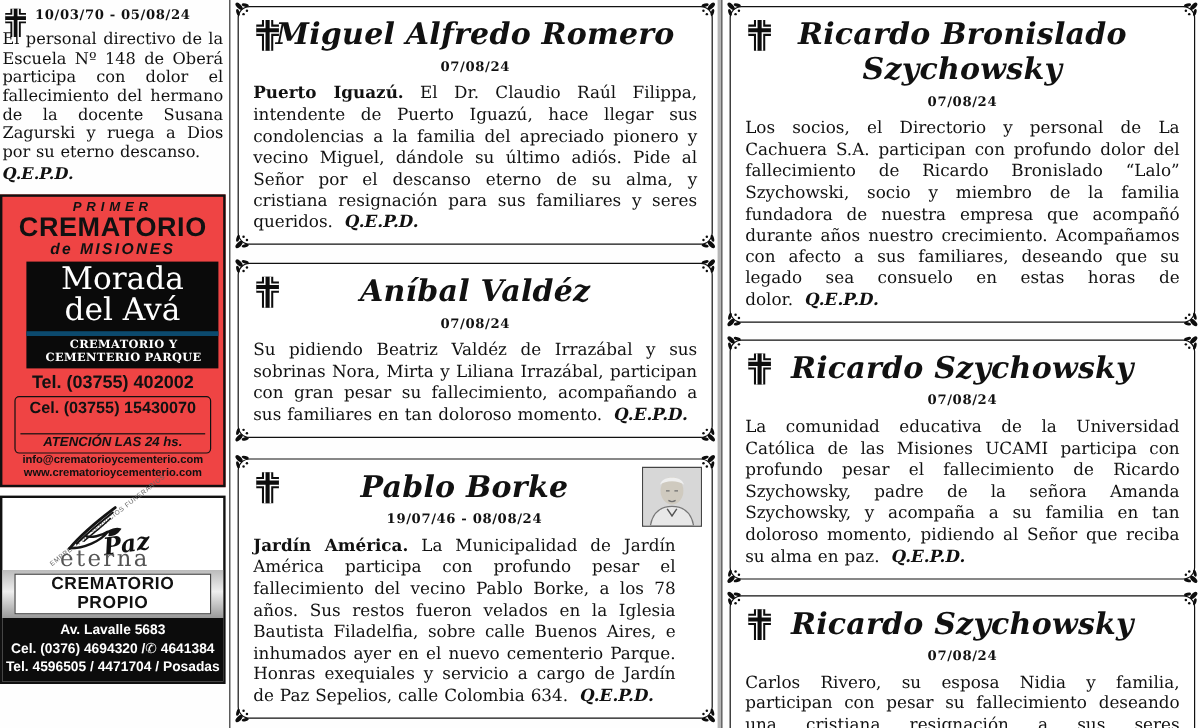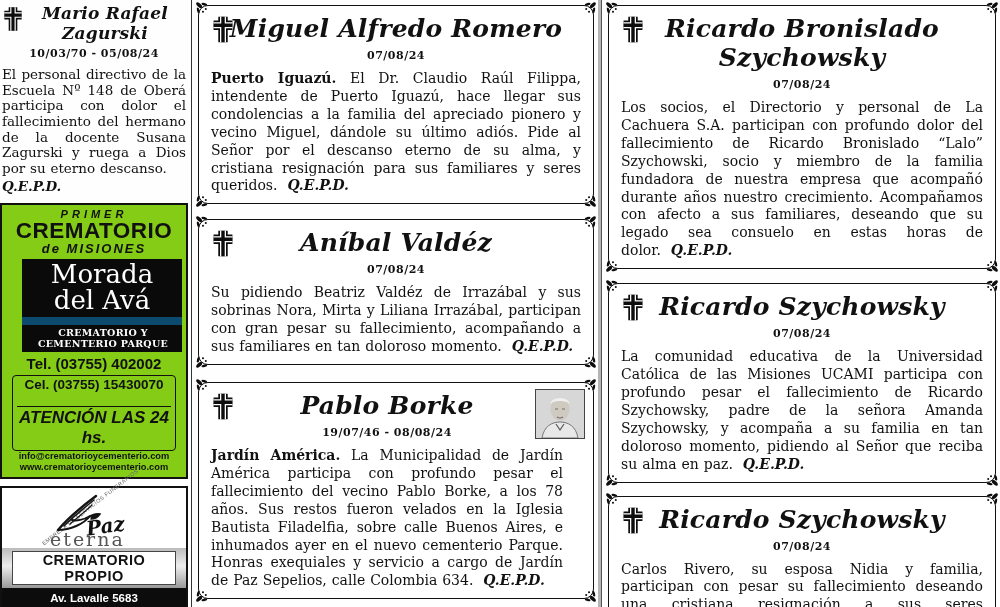--- a/index.html
+++ b/index.html
@@ -45,31 +45,31 @@
 
   
   .obit-plain { position:relative; padding:2px 2px 0 2px; }
   .obit-plain .cross { position:absolute; top:4px; left:2px; width:22px; height:30px; }
   .obit-plain .otitle { font-size:17px; line-height:1.15; padding-left:26px; padding-right:4px; }
   .obit-plain .odate { font-size:11px; margin-top:4px; }
   .obit-plain .obody { font-size:13.5px; line-height:1.16; margin-top:7px; }
   .obit-plain .qepd-line { font-weight:bold; font-style:italic; font-size:13.5px; margin-top:1px; }
 
   
-  .crema { border:2px solid #111; margin-top:9px; padding:3px 4px; text-align:center; background:#84cc16; }
+  .crema { border:2px solid #111; margin-top:9px; padding:3px 4px; text-align:center; background:#ef4444; }
   .crema-primer { font-family:"Liberation Sans", sans-serif; font-style:italic; font-weight:bold; font-size:11px; letter-spacing:4px; }
   .crema-title  { font-family:"Liberation Sans", sans-serif; font-weight:bold; font-size:22.5px; letter-spacing:.5px; line-height:1.0; }
   .crema-sub    { font-family:"Liberation Sans", sans-serif; font-style:italic; font-weight:bold; font-size:13px; letter-spacing:2px; line-height:1.05; }
   .crema-black  { background:#0a0a0a; color:#fff; margin-top:3px; padding:2px 0 0 0;margin-left:16px; }
   .morada { font-size:26px; line-height:1.0; font-weight:500; }
-  .crema-park { border-top:8px solid #0c4a6e; margin-top:4px; font-size:9.5px; letter-spacing:.3px; padding:2px 0 3px 2px; font-weight:bold; }
+  .crema-park { border-top:4px solid #0c4a6e; margin-top:4px; font-size:9.5px; letter-spacing:.3px; padding:2px 0 3px 2px; font-weight:bold; }
   .crema-tel { font-family:"Liberation Sans", sans-serif; font-weight:bold; font-size:15px; margin-top:3px; }
   .crema-celbox { border:1.6px solid #111; border-radius:4px; margin:3px 6px 0 6px; padding:1px 0 2px 0; }
   .crema-cel { font-family:"Liberation Sans", sans-serif; font-weight:bold; font-size:13.5px; border-bottom:1.4px solid #111; padding-bottom:14px; margin:0 4px; }
-  .crema-24 { font-family:"Liberation Sans", sans-serif; font-style:italic; font-weight:bold; font-size:17px; padding-top:1px; }
+  .crema-24 { font-family:"Liberation Sans", sans-serif; font-style:italic; font-weight:bold; font-size:11px; padding-top:1px; }
   .crema-mail, .crema-web { font-family:"Liberation Sans", sans-serif; font-weight:bold; font-size:9.3px; line-height:1.25; }
 
   
   .funeraria { border:2px solid #111; margin-top:7px; background:#fff; text-align:center; }
   .pe-top { position:relative; height:60px; }
   .pe-arc { position:absolute; left:28px; top:16px; font-size:5.5px; color:#666; transform:rotate(-38deg); letter-spacing:.5px; font-family:"Liberation Sans", sans-serif; }
   .pe-dove { position:absolute; left:48px; top:2px; }
   .pe-script { position:absolute; left:84px; top:26px; font-style:italic; font-size:20px; font-weight:bold; transform:rotate(-8deg); }
   .pe-eterna { position:absolute; left:48px; top:40px; font-size:19px; color:#555; letter-spacing:2px; }
   .pe-funeraria { background:#0c0c0c; color:#fff; font-family:"Liberation Sans", sans-serif; font-weight:bold; font-size:20px; letter-spacing:2px; padding:2px 0; }
@@ -118,21 +118,20 @@
 
   <div class="vdiv vdiv1"></div>
   <div class="vdiv vdiv2"></div>
 
   <div class="col col-left">
 
     <div class="obit-plain">
       <svg class="cross" viewBox="0 0 28 36">
           <use href="#crossdef" xlink:href="#crossdef"></use>
         </svg>
-      <div class="otitle">Mario Rafael Zagurski</div>
       <div class="odate">10/03/70 - 05/08/24</div>
       <div class="obody">El personal directivo de la Escuela Nº 148 de Oberá participa con dolor el fallecimiento del hermano de la docente Susana Zagurski y ruega a Dios por su eterno descanso.</div>
       <div class="qepd-line">Q.E.P.D.</div>
     </div>
 
     <div class="crema">
       <div class="crema-primer">PRIMER</div>
       <div class="crema-title">CREMATORIO</div>
       <div class="crema-sub">de MISIONES</div>
       <div class="crema-black">

